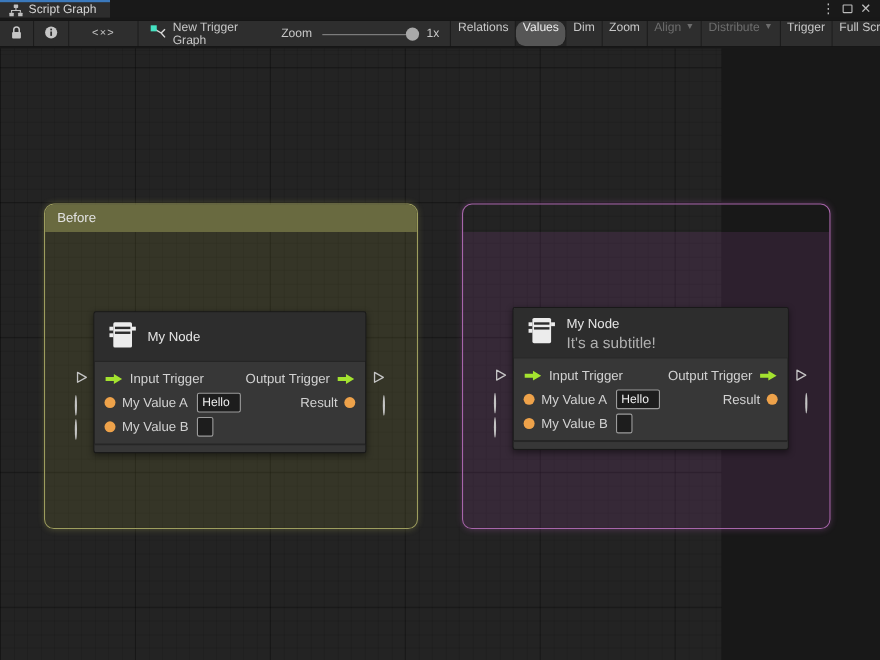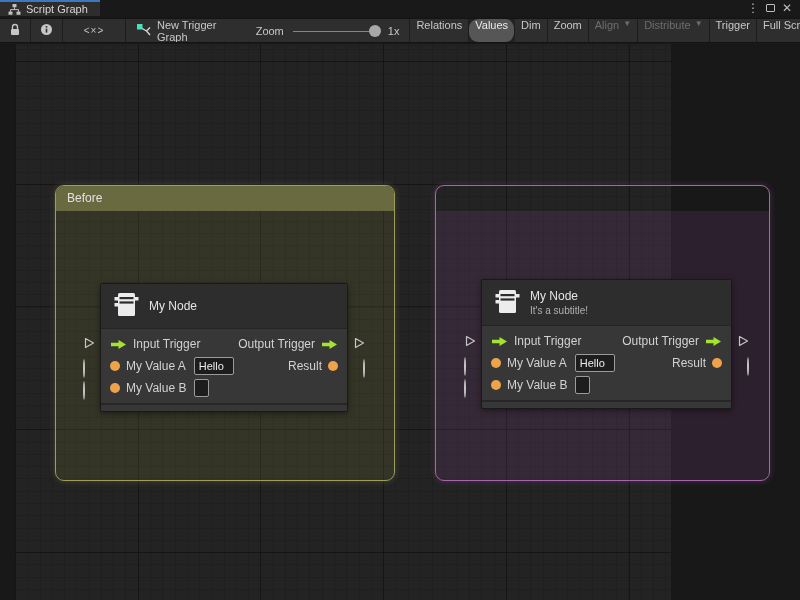--- a/index.html
+++ b/index.html
@@ -31,21 +31,21 @@
   .slider .track { position:absolute; left:0; right:6px; top:6px; height:1px; background:#858585; }
   .slider .handle { position:absolute; right:-2px; top:0; width:12px; height:12px; border-radius:50%; background:#a9a9a9; }
   .tbtn { background:#2e2e2e; border-right:1px solid #1c1c1c; display:flex; align-items:flex-start;
     padding:0 6px; white-space:nowrap; gap:4px; }
   .tbtn.active { background:#565656; color:#e9e9e9;border-radius:9px; }
   .tbtn.disabled { color:#6d6d6d; }
   .tbtn .caret { font-size:8px; }
   .tbtn.clipped { width:43px; overflow:hidden; border-right:none; }
 
   
-  .canvas { position:absolute; left:15px; top:44px; width:656px; height:556px; background-color:#232323;
+  .canvas { position:absolute; left:0; top:44px; width:656px; height:556px; background-color:#232323;
     background-image:
       repeating-linear-gradient(to right, rgba(0,0,0,0.30) 0px, rgba(0,0,0,0.30) 1px, transparent 1px, transparent 122.7px),
       repeating-linear-gradient(to bottom, rgba(0,0,0,0.30) 0px, rgba(0,0,0,0.30) 1px, transparent 1px, transparent 122.7px),
       repeating-linear-gradient(to right, rgba(0,0,0,0.10) 0px, rgba(0,0,0,0.10) 1px, transparent 1px, transparent 12.27px),
       repeating-linear-gradient(to bottom, rgba(0,0,0,0.10) 0px, rgba(0,0,0,0.10) 1px, transparent 1px, transparent 12.27px);
     background-position: 0 17px, 0 17px, 0 5px, 0 5px; }
 
   
   .group { position:absolute; top:141px; height:296px; border-radius:9px; }
   .group.before { left:40px; width:340px; border:1px solid #9d9d5e;
@@ -64,21 +64,21 @@
   .node-wrap { position:absolute; }
   .node-wrap.n-before { left:85px; top:239px; width:248px; }
   .node-wrap.n-after { left:466px; top:235px; width:251px; }
   .node { position:relative; width:100%; border:1px solid #191919; border-radius:2px;
     box-shadow:0 2px 6px rgba(0,0,0,0.45); background:#373737; }
   .node-header { background:#2d2d2d; display:flex; align-items:center; gap:8px; padding:0 10px;
     border-bottom:1px solid #242424; border-radius:2px 2px 0 0; }
   .n-before .node-header { height:45px; }
   .n-after .node-header { height:46px; }
   .node-title { color:#e5e5e5; font-size:12px; }
-  .node-subtitle { color:#b0b0b0; font-size:10px; margin-top:2px; }
+  .node-subtitle { color:#b0b0b0; font-size:14px; margin-top:2px; }
   .node-body { padding:4px 0; }
   .port-row { display:flex; align-items:center; height:22px; padding:0 9px; gap:6px; }
   .port-label { color:#d2d2d2; font-size:12px; white-space:nowrap; }
   .row-right { margin-left:auto; display:flex; align-items:center; gap:6px; }
   .dot { width:10px; height:10px; border-radius:50%; background:#eea24a; flex:none; }
   .arrow svg { display:block; }
   .vfield { background:#1d1d1d; border:1px solid #9b9b9b; border-radius:2px; color:#ececec;
     font-size:11px; font-family:"Liberation Sans", sans-serif; height:18px; padding:8px 4px; margin-left:2px; }
   .vfield.text { width:40px; }
   .vfield.empty { width:15px; }

